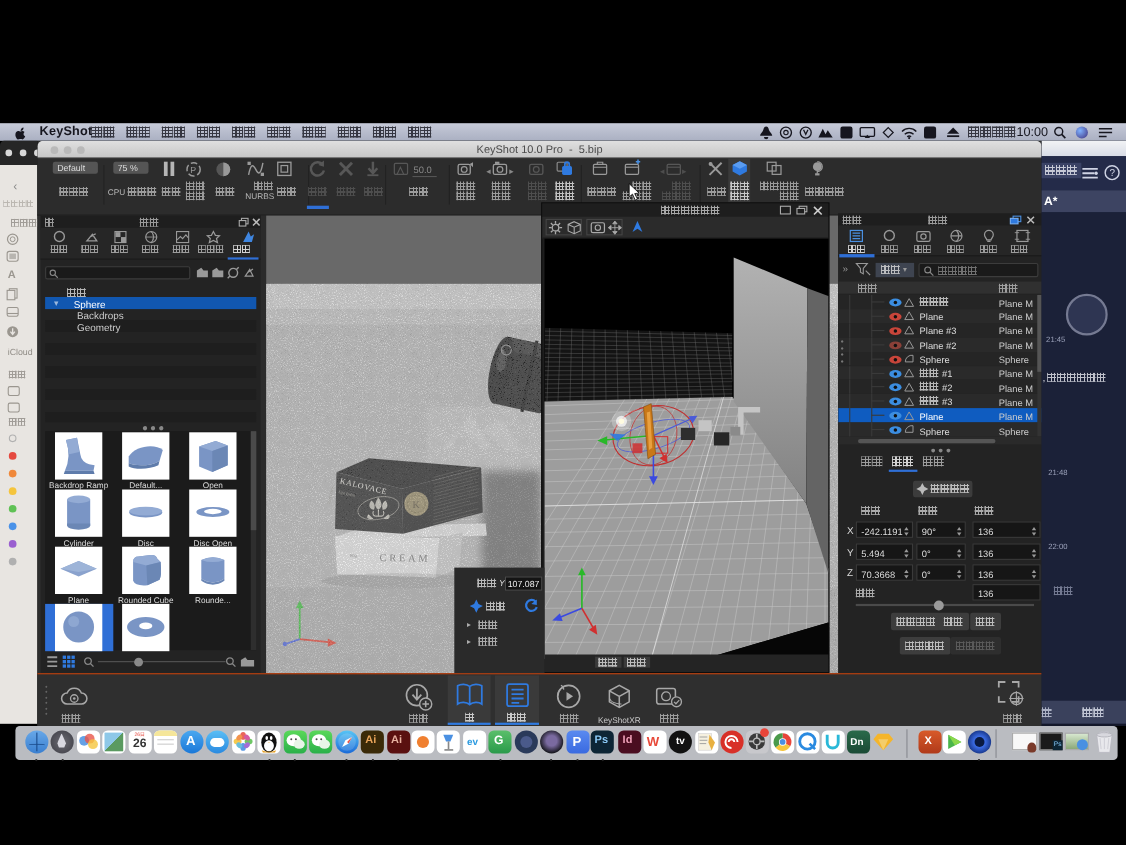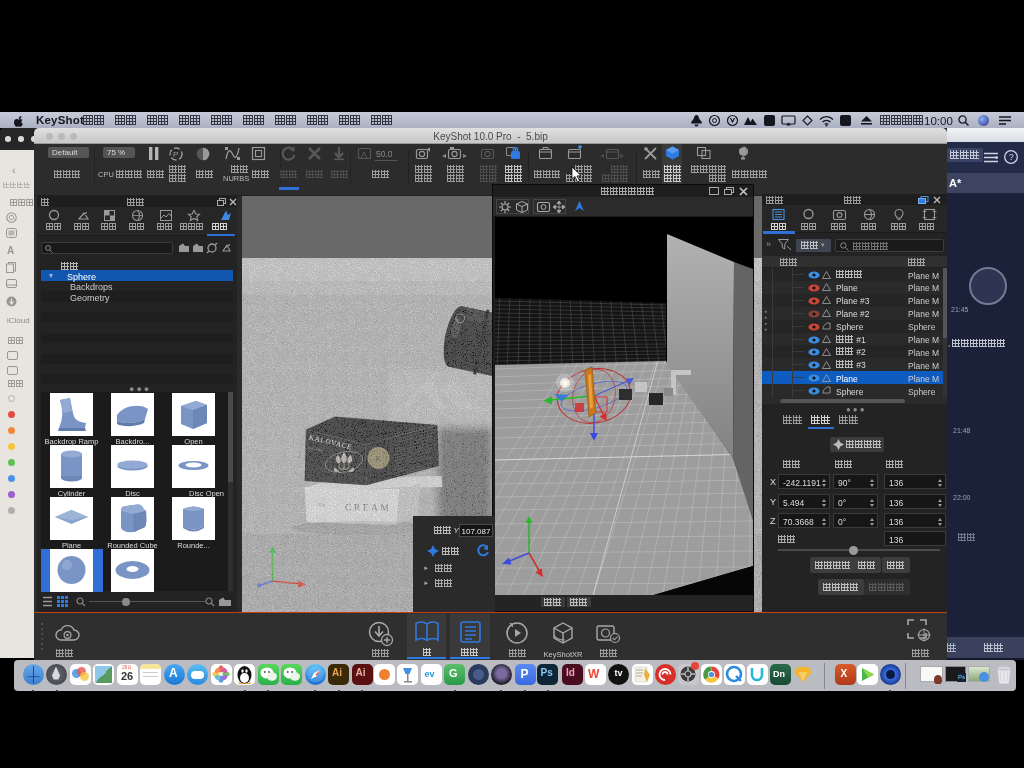--- a/index.html
+++ b/index.html
@@ -538,25 +538,25 @@
       <svg class="abs" style="left:13px;top:353px;background:#fff" width="43" height="43">
             <circle cx="21.5" cy="21" r="14" fill="#7a95c5"></circle>
             <circle cx="17" cy="16" r="5" fill="#8ea7d1"></circle>
           </svg>
       <svg class="abs" style="left:74px;top:353px;background:#fff" width="43" height="43">
             <path d="M4.5 21 A17 9 0 1 0 38.5 21 A17 9 0 1 0 4.5 21 M15.5 20 A6 3 0 1 1 27.5 20 A6 3 0 1 1 15.5 20" fill="#7a95c5" fill-rule="evenodd"></path>
             <path d="M6 24 A16 7 0 0 0 37 24 A17 9 0 0 1 6 24" fill="#6b87b5"></path>
           </svg>
 
       <span class="abs" style="left:4px;top:241px;width:61px;text-align:center;font-size:7.5px;color:#ddd">Backdrop Ramp</span>
-      <span class="abs" style="left:65px;top:241px;width:61px;text-align:center;font-size:7.5px;color:#ddd">Backdro...</span>
+      <span class="abs" style="left:65px;top:241px;width:61px;text-align:center;font-size:7.5px;color:#ddd">Default...</span>
       <span class="abs" style="left:126px;top:241px;width:61px;text-align:center;font-size:7.5px;color:#ddd">Open</span>
       <span class="abs" style="left:4px;top:293px;width:61px;text-align:center;font-size:7.5px;color:#ddd">Cylinder</span>
       <span class="abs" style="left:65px;top:293px;width:61px;text-align:center;font-size:7.5px;color:#ddd">Disc</span>
-      <span class="abs" style="left:126px;top:293px;width:61px;text-align:right;font-size:7.5px;color:#ddd">Disc Open</span>
+      <span class="abs" style="left:126px;top:293px;width:61px;text-align:center;font-size:7.5px;color:#ddd">Disc Open</span>
       <span class="abs" style="left:4px;top:345px;width:61px;text-align:center;font-size:7.5px;color:#ddd">Plane</span>
       <span class="abs" style="left:65px;top:345px;width:61px;text-align:center;font-size:7.5px;color:#ddd">Rounded Cube</span>
       <span class="abs" style="left:126px;top:345px;width:61px;text-align:center;font-size:7.5px;color:#ddd">Rounde...</span>
     </div>
     <div class="abs" style="left:191px;top:196px;width:5px;height:199px;background:#2e2e2e"></div>
     <div class="abs" style="left:191px;top:196px;width:5px;height:90px;background:#4a4a4a"></div>
 
     <svg class="abs" style="left:6px;top:400px" width="26" height="11">
           <path d="M0 1.5 H9 M0 5.5 H9 M0 9.5 H9" stroke="#999" stroke-width="1.6"></path>
           <g fill="#2f7ae0">

